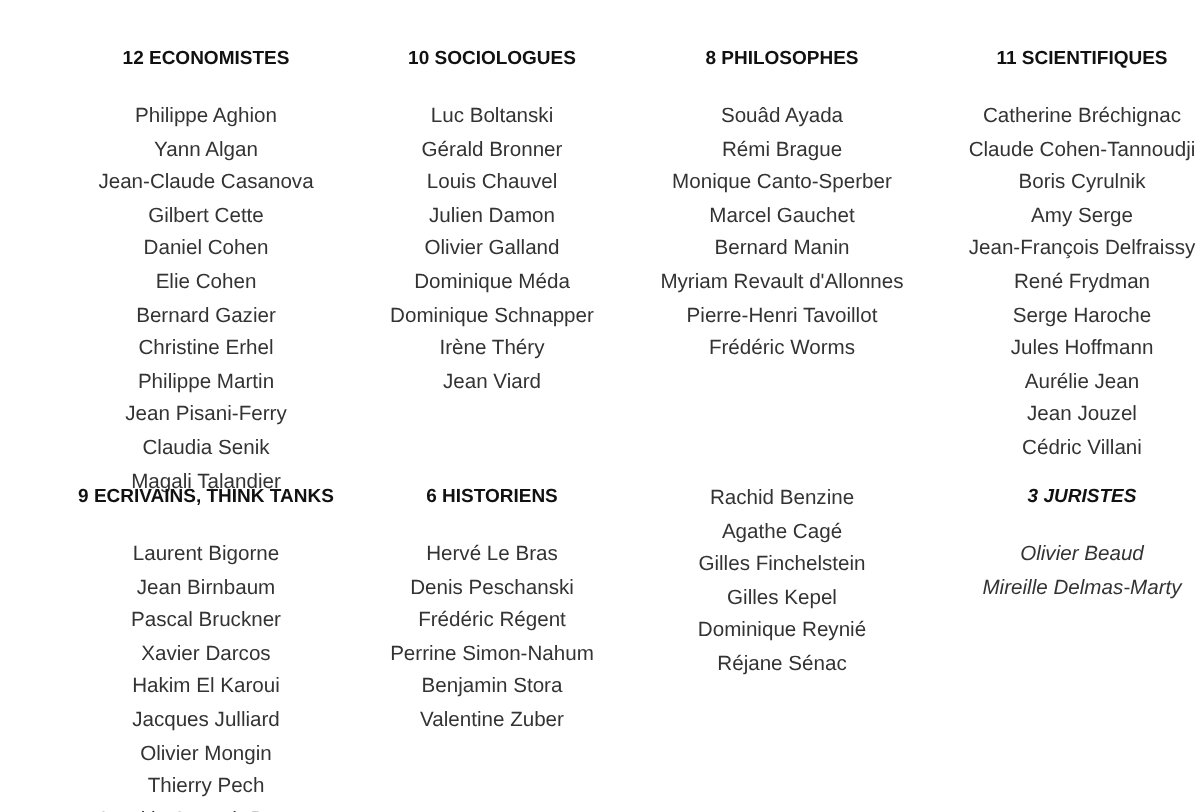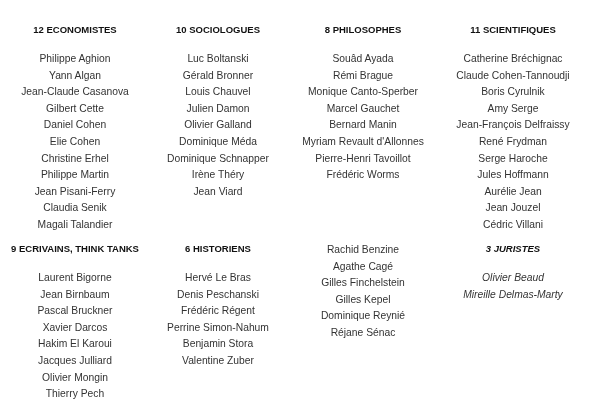--- a/index.html
+++ b/index.html
@@ -1,21 +1,21 @@
 <!DOCTYPE html>
 <html><head>
 <meta charset="utf-8">
 <style>
   html, body { margin: 0; padding: 0; }
   body {
     width: 600px; height: 406px; background: #ffffff; overflow: hidden;
     font-family: "Liberation Sans", "DejaVu Sans", sans-serif; color: #2a2a2a;
     position: relative;
   }
-  .block { position: absolute; text-align: center; }
+  .block { position: absolute; text-align: center; margin-left: 28px; }
   .block .title {
     font-weight: bold; font-size: 9.5px; color: #111; letter-spacing: 0;
     height: 14px; line-height: 14px; margin-bottom: 14px; white-space: nowrap;
   }
   .block .names { list-style: none; margin: 0; padding: 0; }
   .block .names li {
     font-size: 10.3px; line-height: 16.6px; height: 16.6px; white-space: nowrap; color: #333;
   }
   #b0 { left: 0px;   width: 150px; top: 23px; }
   #b1 { left: 143px; width: 150px; top: 23px; }
@@ -31,20 +31,21 @@
 
 <div class="block" id="b0">
   <div class="title">12 ECONOMISTES</div>
   <ul class="names">
     <li>Philippe Aghion</li>
     <li>Yann Algan</li>
     <li>Jean-Claude Casanova</li>
     <li>Gilbert Cette</li>
     <li>Daniel Cohen</li>
     <li>Elie Cohen</li>
+    <li>Bernard Gazier</li>
     <li>Christine Erhel</li>
     <li>Philippe Martin</li>
     <li>Jean Pisani-Ferry</li>
     <li>Claudia Senik</li>
     <li>Magali Talandier</li>
   </ul>
 </div>
 
 <div class="block" id="b1">
   <div class="title">10 SOCIOLOGUES</div>

